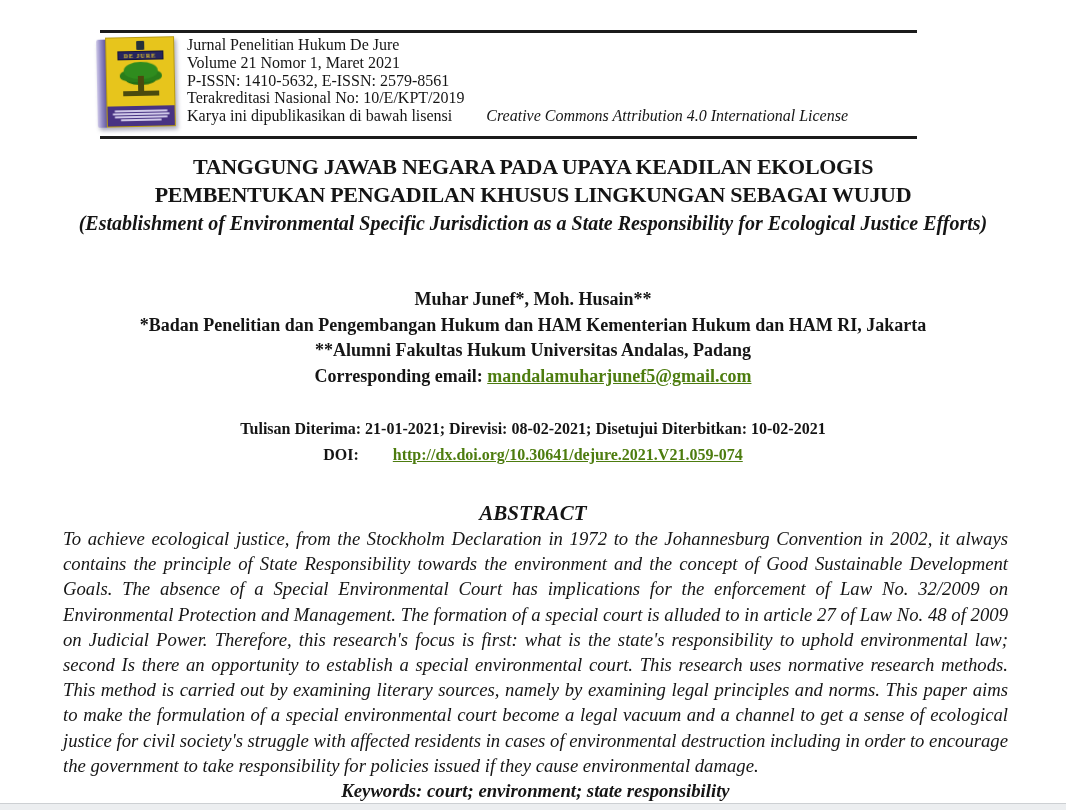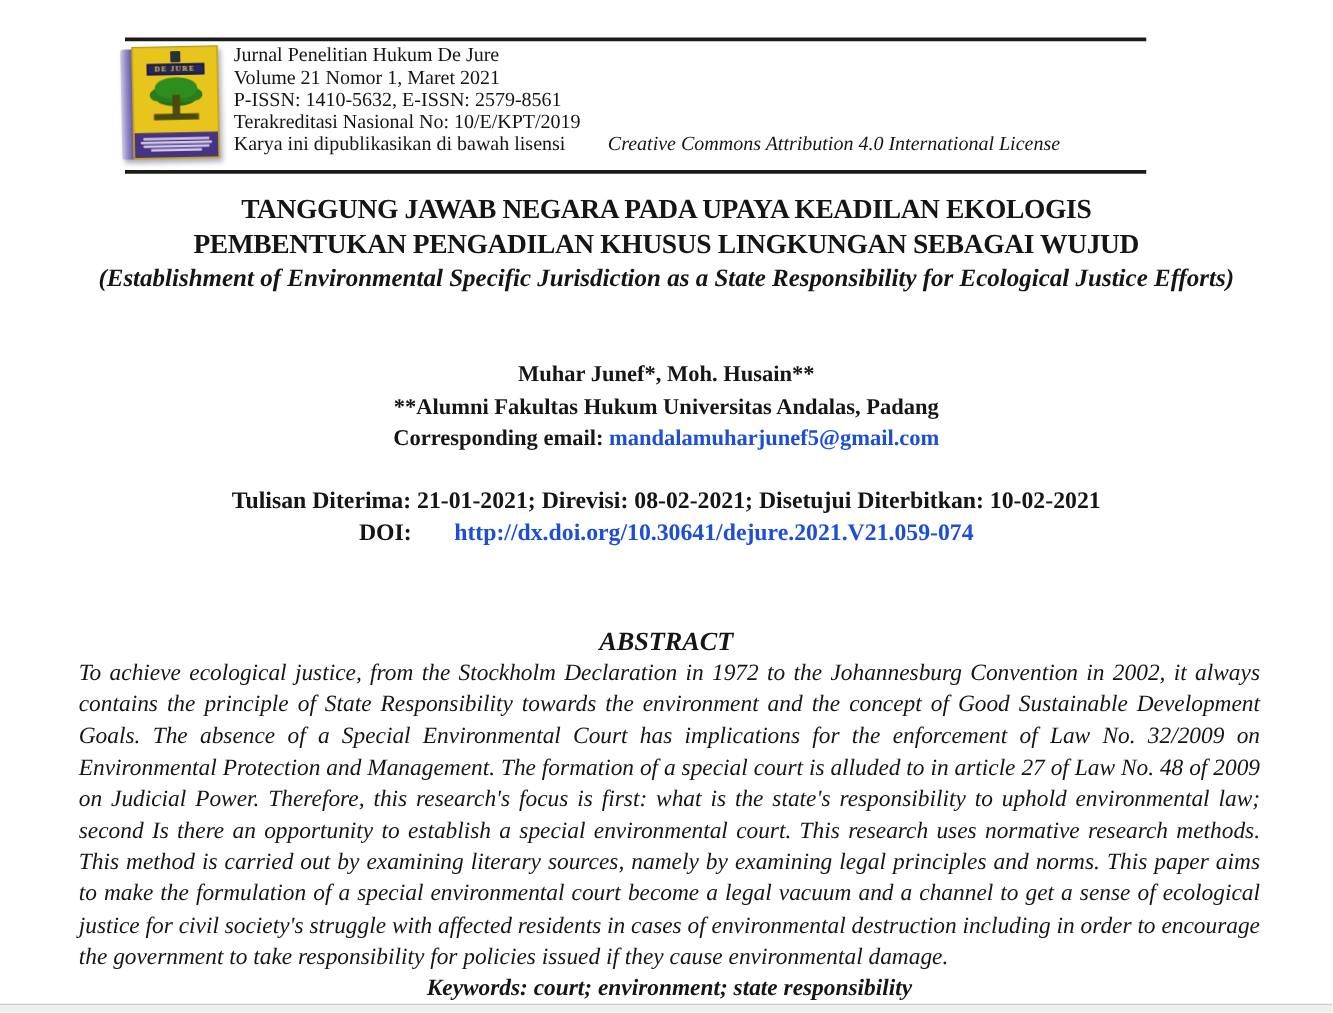--- a/index.html
+++ b/index.html
@@ -92,26 +92,26 @@
     margin-top: 1px;
     font-size: 20px; font-weight: bold; font-style: italic; line-height: 26px;
   }
 
   
   .authors-block {
     top: 287px; left: 60px; width: 946px; text-align: center;
     font-size: 18px; font-weight: bold; line-height: 25.5px;
   }
   .authors-block .nowrap { white-space: nowrap; }
-  a.link { color: #1d4ed8; cursor: pointer; }
+  a.link { color: #4d7c0f; text-decoration: underline; cursor: pointer; }
 
   
   .dates-block {
-    top: 388px; left: 60px; width: 946px; text-align: center;
-    font-size: 19px; font-weight: bold; line-height: 26px;
+    top: 416px; left: 60px; width: 946px; text-align: center;
+    font-size: 16px; font-weight: bold; line-height: 26px;
   }
   .doi-row .doi-label { margin-right: 34px; }
 
   
   .abstract-heading {
     top: 501px; left: 60px; width: 946px; text-align: center;
     font-size: 21px; font-weight: bold; font-style: italic;
   }
   .abstract-text {
     top: 526px; left: 63px; width: 945px;
@@ -168,20 +168,21 @@
   <div class="abs rule rule-bottom"></div>
 
   <div class="abs title-block">
     <div class="title-line">TANGGUNG JAWAB NEGARA PADA UPAYA KEADILAN EKOLOGIS</div>
     <div class="title-line">PEMBENTUKAN PENGADILAN KHUSUS LINGKUNGAN SEBAGAI WUJUD</div>
     <div class="title-en">(Establishment of Environmental Specific Jurisdiction as a State Responsibility for Ecological Justice Efforts)</div>
   </div>
 
   <div class="abs authors-block">
     <div class="nowrap">Muhar Junef*, Moh. Husain**</div>
+    <div class="nowrap">*Badan Penelitian dan Pengembangan Hukum dan HAM Kementerian Hukum dan HAM RI, Jakarta</div>
     <div class="nowrap">**Alumni Fakultas Hukum Universitas Andalas, Padang</div>
     <div class="nowrap"><span>Corresponding email: </span><a class="link">mandalamuharjunef5@gmail.com</a></div>
   </div>
 
   <div class="abs dates-block">
     <div class="nowrap">Tulisan Diterima: 21-01-2021; Direvisi: 08-02-2021; Disetujui Diterbitkan: 10-02-2021</div>
     <div class="doi-row"><span class="doi-label">DOI:</span><a class="link">http://dx.doi.org/10.30641/dejure.2021.V21.059-074</a></div>
   </div>
 
   <div class="abs abstract-heading">ABSTRACT</div>

